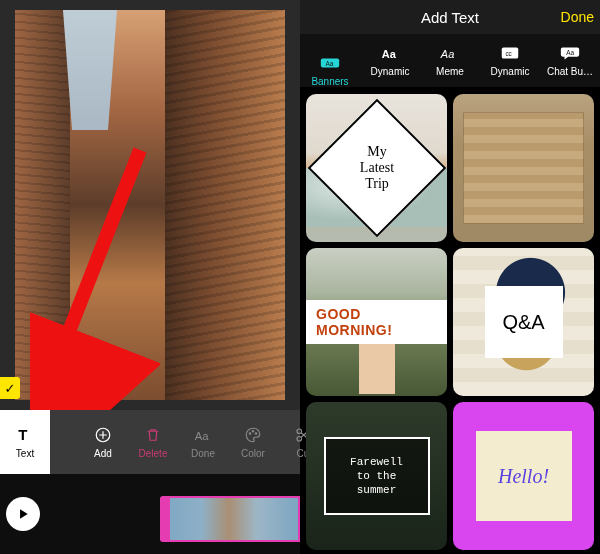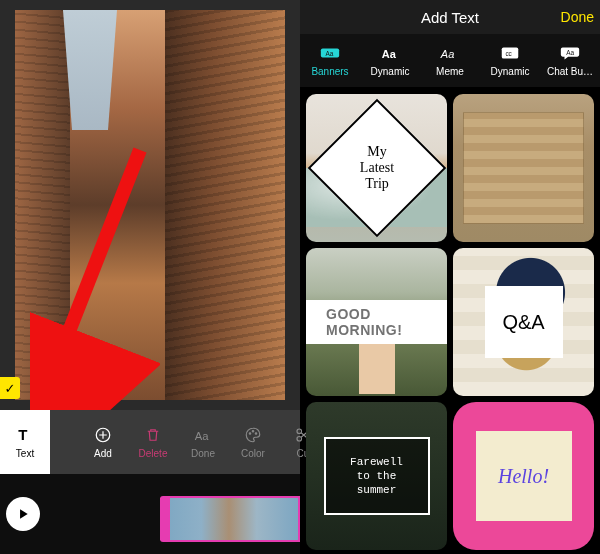--- a/index.html
+++ b/index.html
@@ -123,21 +123,21 @@
   .tabs {
     height: 54px;
     display:flex;
     border-bottom:1px solid #000;
     background:#111;
   }
   .tab {
     flex:1; display:flex; flex-direction:column; align-items:center; justify-content:center;
     gap:4px; color:#fff; font-size:10px;
   }
-  .tab.active { color:#26d6d6; }
+  .tab.active { color:#26d6d6;justify-content:flex-end; }
   .tab .tic { width:22px;height:18px;display:flex;align-items:center;justify-content:center;}
   .tab .tic svg{width:22px;height:16px;}
 
   .grid {
     flex:1;
     display:grid;
     grid-template-columns: 1fr 1fr;
     grid-auto-rows: 148px;
     gap:6px;
     padding:6px;
@@ -159,38 +159,38 @@
     background:repeating-linear-gradient(0deg,#c7ab7e 0 8px,#b99a6d 8px 16px);}
   .c3 { background: linear-gradient(180deg,#c9cfc3 0%,#aab59f 30%,#6e7d54 60%,#485836 100%); }
   .c3::before{content:"";position:absolute;left:50%;top:38%;width:36px;height:90px;transform:translateX(-50%);
     background:#e9c9a6;border-radius:18px 18px 0 0;}
   .c4 { background:
       radial-gradient(circle at 52% 62%, #c7a35c 0 30px, transparent 31px),
       radial-gradient(circle at 55% 30%, #1a2a4a 0 34px, transparent 35px),
       repeating-linear-gradient(0deg,#efe9dc 0 14px,#e6dfce 14px 28px),
       #efe9dc; }
   .c5 { background: linear-gradient(180deg,#2e3a2a 0%,#243022 50%,#1a241a 100%); }
-  .c6 { background: #ec4899; border-radius: 23px; }
+  .c6 { background: #d946ef; }
 
   
   .diamond {
     width:98px;height:98px;transform:rotate(45deg);
     background:#fff;border:2px solid #000;
     display:flex;align-items:center;justify-content:center;
   }
   .diamond span{transform:rotate(-45deg);font-family:"Brush Script MT",cursive;
     font-size:14px;text-align:center;line-height:1.15;}
   .recipe-frame{
     background:#fff;border:1px solid #111;padding:10px 12px;position:relative;
     font-family:"Times New Roman",serif;font-size:12px;
     box-shadow:0 0 0 4px #fff,0 0 0 5px #111;
   }
   .gm-banner{
-    background:#fff;color:#737373;font-weight:800;font-size:14px;
-    padding:6px 20px;letter-spacing:.5px;position:relative;
+    background:#fff;color:#c2410c;font-weight:800;font-size:14px;
+    padding:6px 10px;letter-spacing:.5px;position:relative;
     font-family:Arial,sans-serif;
   }
   .gm-banner::before,.gm-banner::after{content:"";position:absolute;top:0;width:0;height:0;
     border-top:13px solid transparent;border-bottom:13px solid transparent;}
   .gm-banner::before{left:-10px;border-right:10px solid #fff;}
   .gm-banner::after{right:-10px;border-left:10px solid #fff;}
   .qa-box{ width:78px;height:72px;background:#fff;display:flex;align-items:center;justify-content:center;
     font-weight:400;font-size:20px;font-family:Arial,sans-serif;}
   .farewell{
     width:106px;height:78px;border:2px solid #fff;background:rgba(0,0,0,.55);

